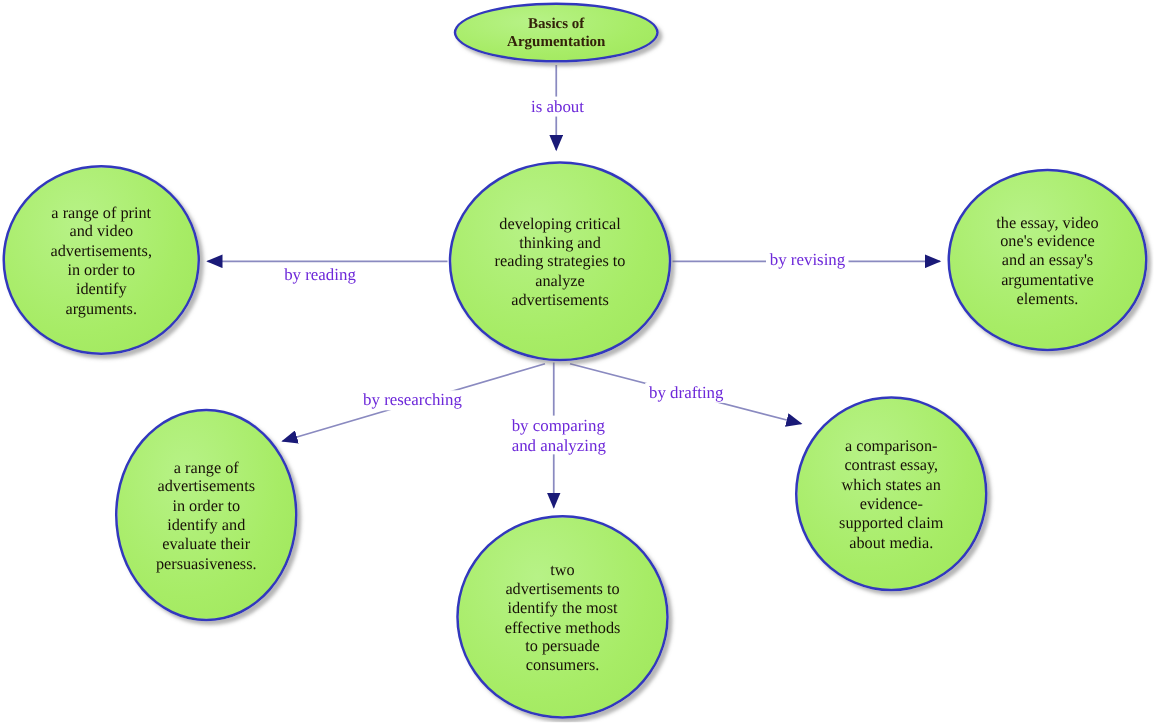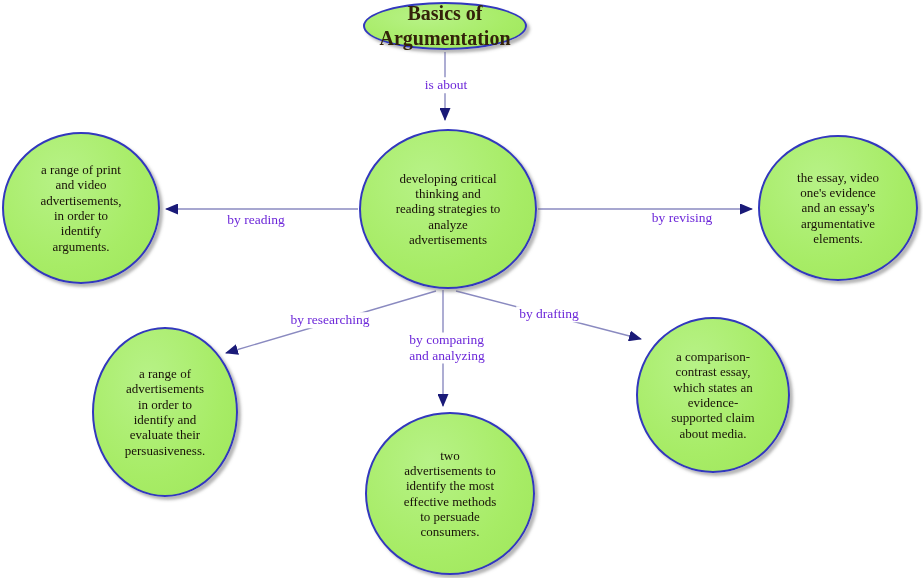--- a/index.html
+++ b/index.html
@@ -10,39 +10,39 @@
   svg.wires { position:absolute; left:0; top:0; width:923px; height:578px; }
   .node {
     position:absolute; box-sizing:border-box;
     border:2px solid #3238bd; border-radius:50%;
     background:radial-gradient(ellipse at 38% 30%, #b7f287 0%, #a7ec66 60%, #9ee65a 100%);
     box-shadow:3px 3px 3px rgba(110,110,110,0.5);
     display:flex; align-items:center; justify-content:center;
     text-align:center; white-space:pre-line;
     color:#181008; font-size:13px; line-height:1.18; padding:0 6px;
   }
-  .node.title { font-weight:bold; font-size:20px; color:#33220a; line-height:1.25;text-align:center; }
+  .node.title { font-weight:bold; font-size:12px; color:#33220a; line-height:1.25;text-align:center; }
   .link-label {
     position:absolute; transform:translate(-50%,-50%);
     background:#ffffff; padding:0 3px;
     font-size:13.5px; color:#6d28d9; white-space:pre-line; text-align:left;
     line-height:1.15;
   }
   
   #n-basics   { left:363px; top:2px;   width:164px; height:48px; }
   #n-central  { left:359px; top:129px; width:178px; height:160px; }
   #n-reading  { left:2px;   top:132px; width:158px; height:152px; }
   #n-revising { left:758px; top:135px; width:160px; height:146px; }
   #n-research { left:92px;  top:327px; width:146px; height:170px;text-align:center; }
   #n-compare  { left:365px; top:412px; width:170px; height:163px; }
   #n-draft    { left:636px; top:317px; width:154px; height:156px; }
   
   #l-isabout   { left:446px; top:85px; }
   #l-reading   { left:256px; top:220px; }
-  #l-revising  { left:646px; top:218px;margin-left:36px; }
+  #l-revising  { left:646px; top:208px; }
   #l-research  { left:330px; top:320px; }
   #l-compare   { left:447px; top:348px; }
   #l-draft     { left:549px; top:314px; }
 </style>
 </head>
 <body>
 
 <div class="canvas">
 
   <svg class="wires" viewBox="0 0 923 578" xmlns="http://www.w3.org/2000/svg">

